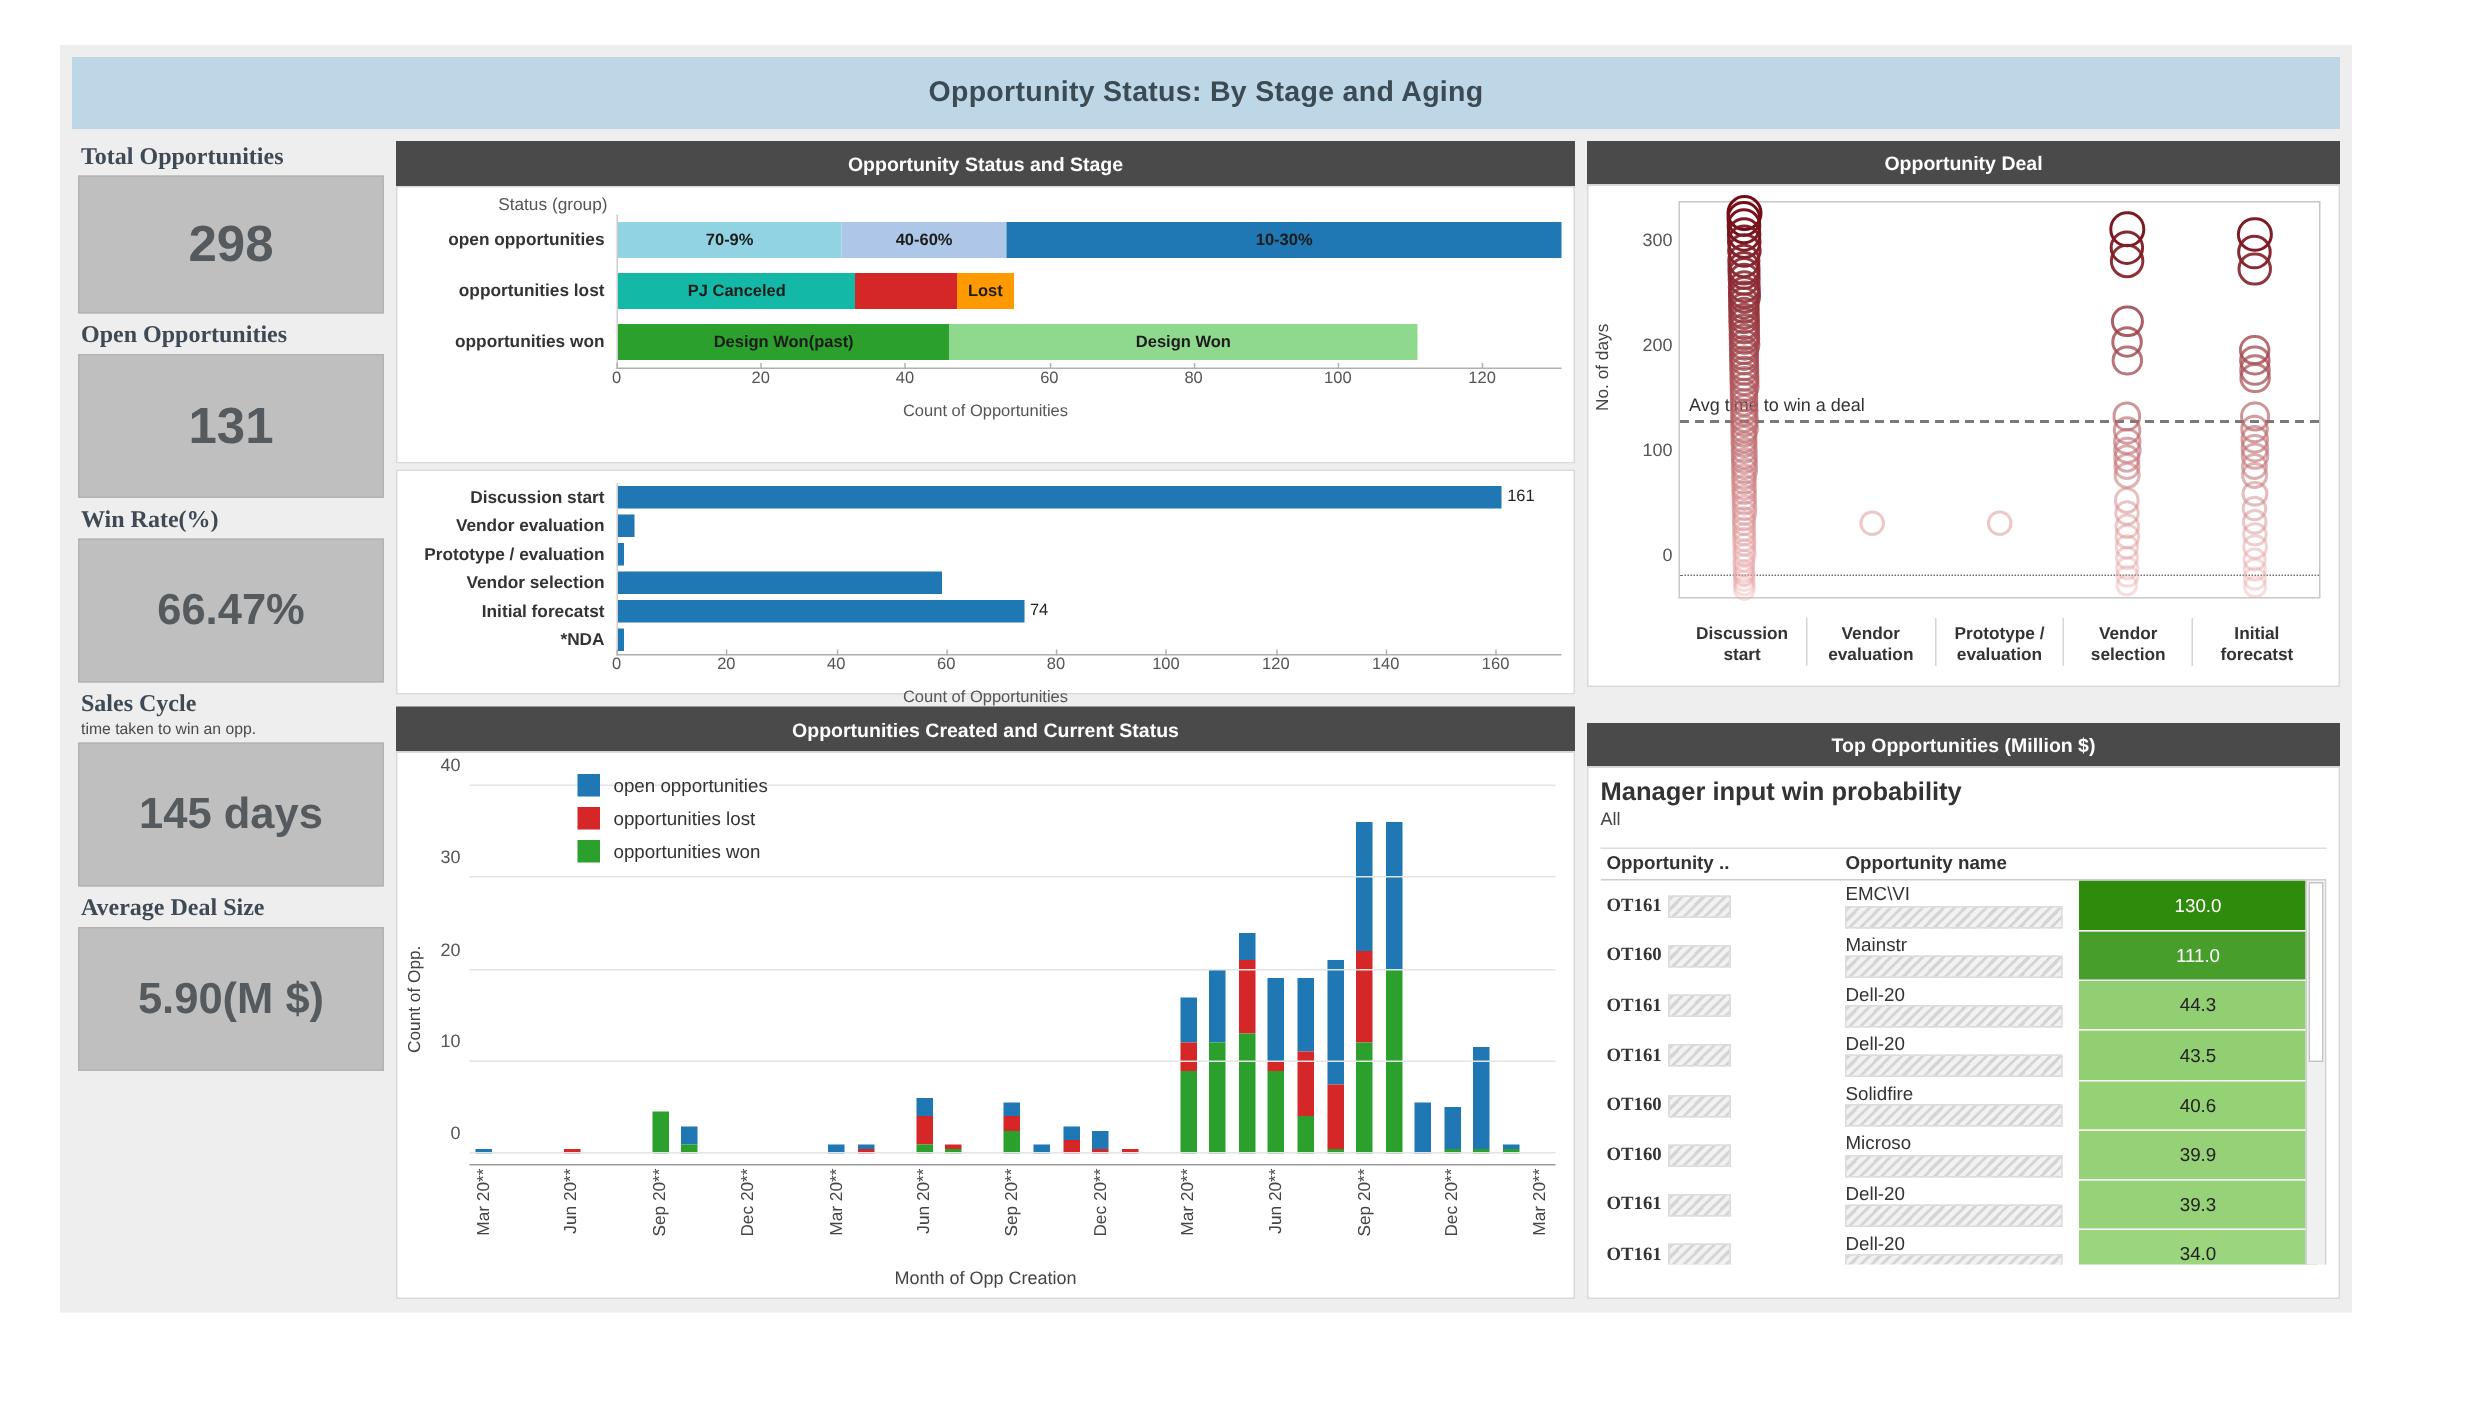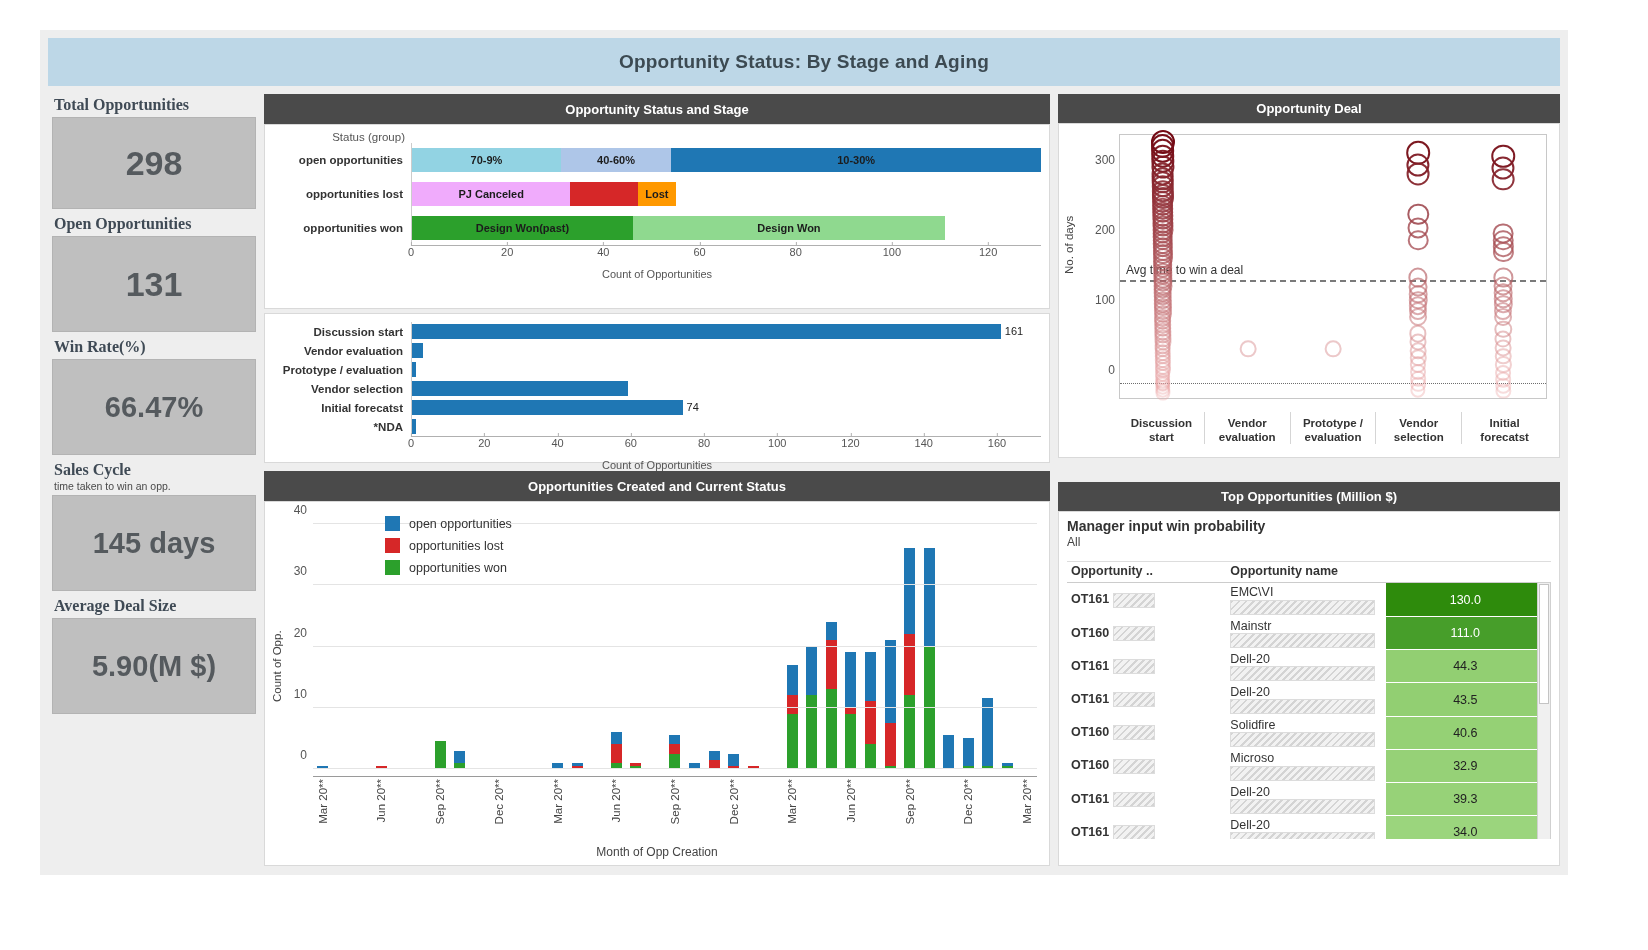--- a/index.html
+++ b/index.html
@@ -128,30 +128,30 @@
   .xlabs4 { position: absolute; left: 48px; right: 12px; bottom: 26px; display: flex; height: 62px; }
   .xlabs4 > div { flex: 1 1 0; position: relative; }
   .xlabs4 span { position: absolute; left: 50%; top: 2px; font-size: 11.5px; color: #444;
                  transform: rotate(-90deg) translate(-100%, -50%); transform-origin: left top;
                  white-space: nowrap; }
   .xcap4 { position: absolute; left: 0; right: 0; bottom: 6px; text-align: center;
            font-size: 12px; color: #444; margin-top: 36px; }
 
   
   .c5 { height: 365px; padding: 6px 8px 0 8px; background: #fff; }
-  .filt-lab { font-size: 14px; font-weight: bold; color: #333; }
+  .filt-lab { font-size: 17px; font-weight: bold; color: #333; }
   .filt-val { font-size: 12px; color: #444; margin-top: 1px; margin-bottom: 12px; }
   .tbl-wrap { position: relative; border-top: 1px solid #ddd; }
   table.topt { border-collapse: collapse; width: 478px; table-layout: fixed; }
   table.topt th {
     font-size: 12.5px; font-weight: bold; color: #333; text-align: left;
     padding: 2px 4px 4px 4px; background: #fff; border-bottom: 1px solid #ccc;
   }
   table.topt td { font-size: 12.5px; padding: 2px 4px; height: 22px; }
-  .td-id { font-weight: bold; color: #333; width: 96px; }
+  .td-id { font-weight: bold; color: #333; width: 96px; font-family: Liberation Serif, serif; }
   .td-name { color: #333; width: 190px; }
   .td-val { text-align: center; color: #222; border-bottom: 1px solid #fff; }
   .hatch {
     display: inline-block; vertical-align: middle; height: 15px;
     background: repeating-linear-gradient(135deg, #d4d4d4 0 2px, #f2f2f2 2px 5px);
     border: 1px solid #dcdcdc;
   }
   .scrollbar {
     position: absolute; right: 0; top: 20px; width: 14px; height: 275px;
     background: #f0f0f0; border: 1px solid #d0d0d0;
@@ -199,21 +199,21 @@
               <div class="row1-lab">open opportunities</div>
               <div class="row1-track">
                 <div class="seg" style="left: 0%; width: 23.6641%; background: rgb(146, 211, 227);">70-9%</div>
                 <div class="seg" style="left: 23.6641%; width: 17.5573%; background: rgb(174, 198, 232);">40-60%</div>
                 <div class="seg" style="left: 41.2214%; width: 58.7786%; background: rgb(31, 119, 180);">10-30%</div>
               </div>
             </div>
             <div class="row1">
               <div class="row1-lab">opportunities lost</div>
               <div class="row1-track">
-                <div class="seg" style="left: 0%; width: 25.1908%; background: #f0abfc;">PJ Canceled</div>
+                <div class="seg" style="left: 0%; width: 25.1908%; background: #14b8a6;">PJ Canceled</div>
                 <div class="seg" style="left: 25.1908%; width: 10.687%; background: rgb(214, 39, 40);"></div>
                 <div class="seg" style="left: 35.8779%; width: 6.10687%; background: rgb(255, 153, 0);">Lost</div>
               </div>
             </div>
             <div class="row1">
               <div class="row1-lab">opportunities won</div>
               <div class="row1-track">
                 <div class="seg" style="left: 0%; width: 35.1145%; background: rgb(44, 160, 44);">Design Won(past)</div>
                 <div class="seg" style="left: 35.1145%; width: 49.6183%; background: rgb(143, 217, 143);">Design Won</div>
               </div>
@@ -758,21 +758,21 @@
                   <td class="td-val" style="background: rgb(146, 207, 114);">43.5</td>
                 </tr>
                 <tr>
                   <td class="td-id">OT160<span class="hatch" style="width: 42px; margin-left: 4px;"></span></td>
                   <td class="td-name">Solidfire<span class="hatch" style="width: 145px;"></span></td>
                   <td class="td-val" style="background: rgb(149, 209, 117);">40.6</td>
                 </tr>
                 <tr>
                   <td class="td-id">OT160<span class="hatch" style="width: 42px; margin-left: 4px;"></span></td>
                   <td class="td-name">Microso<span class="hatch" style="width: 145px;"></span></td>
-                  <td class="td-val" style="background: rgb(150, 209, 119);">32.9</td>
+                  <td class="td-val" style="background: rgb(150, 209, 119);">39.9</td>
                 </tr>
                 <tr>
                   <td class="td-id">OT161<span class="hatch" style="width: 42px; margin-left: 4px;"></span></td>
                   <td class="td-name">Dell-20<span class="hatch" style="width: 145px;"></span></td>
                   <td class="td-val" style="background: rgb(151, 210, 120);">39.3</td>
                 </tr>
                 <tr>
                   <td class="td-id">OT161<span class="hatch" style="width: 42px; margin-left: 4px;"></span></td>
                   <td class="td-name">Dell-20<span class="hatch" style="width: 145px;"></span></td>
                   <td class="td-val" style="background: rgb(155, 213, 125);">34.0</td>

